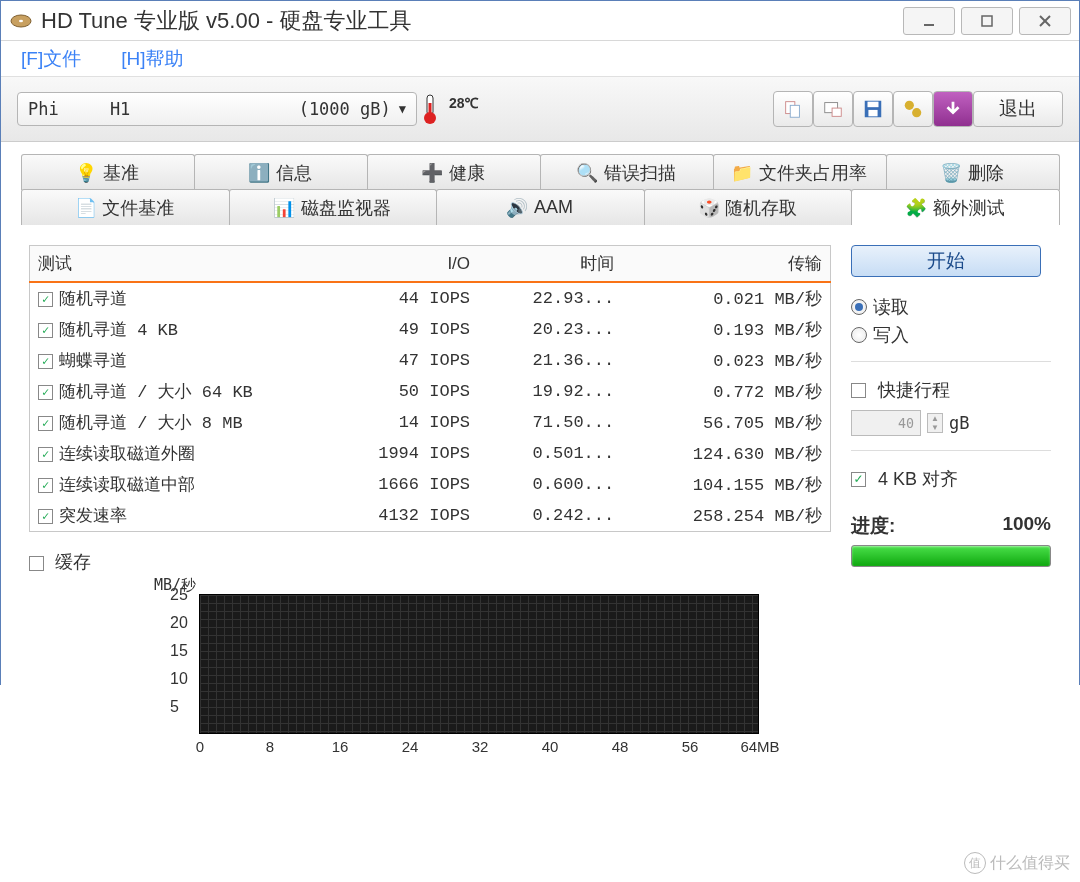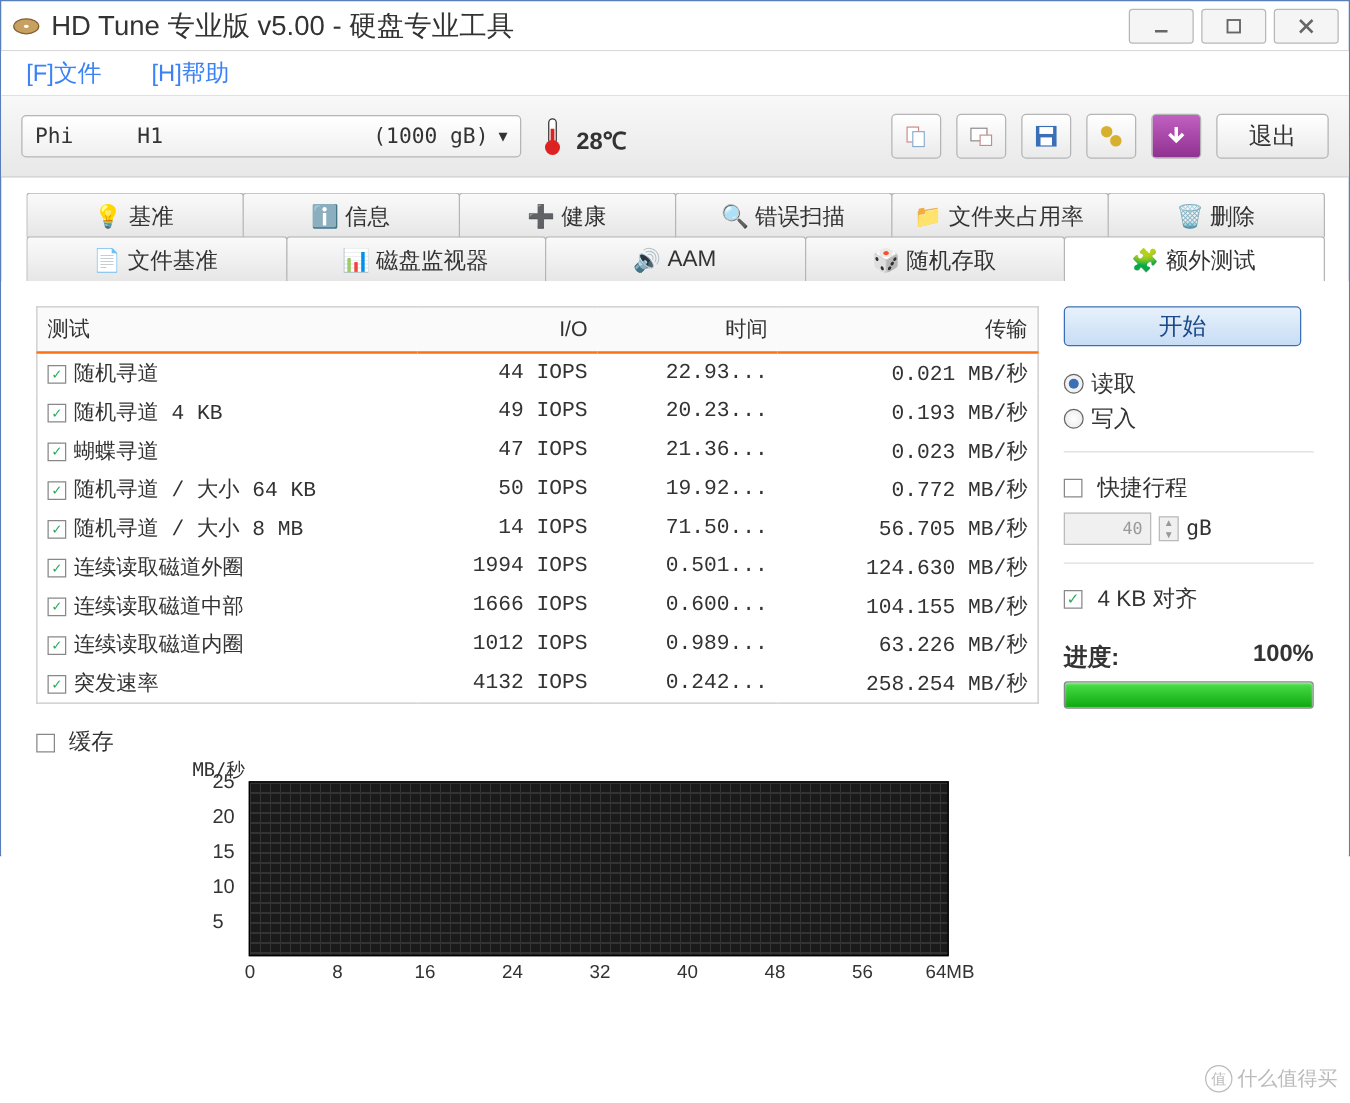--- a/index.html
+++ b/index.html
@@ -8,24 +8,24 @@
 .titlebar { height: 40px; display: flex; align-items: center; padding: 0 8px; border-bottom: 1px solid #d8d8d8; }
 .titlebar .app-icon { width: 24px; height: 24px; margin-right: 8px; display: inline-flex; align-items: center; justify-content: center; }
 .titlebar .title { font-size: 22px; color: #333; flex: 1; }
 .win-btns { display: flex; gap: 0; }
 .win-btn { width: 52px; height: 28px; border: 1px solid #b8b8b8; background: #f5f5f5; display: flex; align-items: center; justify-content: center; color: #666; margin-left: 0; border-radius: 3px; }
 .win-btn + .win-btn { margin-left: 6px; }
 
 .menubar { height: 36px; display: flex; align-items: center; padding: 0 20px; gap: 40px; background: #fff; border-bottom: 1px solid #e0e0e0; }
 .menubar span { color: #3b82f6; font-size: 19px; }
 
-.toolbar-area { background: linear-gradient(#f8f8f8,#e8e8e8); padding: 14px 16px; border-bottom: 1px solid #ccc; display: flex; align-items: center; gap: 12px; }
+.toolbar-area { background: linear-gradient(#f8f8f8,#e8e8e8); padding: 14px 16px; border-bottom: 1px solid #ccc; display: flex; align-items: center; }
 .drive-select { flex: 0 0 400px; height: 34px; border: 1px solid #b5b5b5; border-radius: 4px; background: linear-gradient(#fff,#f0f0f0); display: flex; align-items: center; padding: 0 10px; font-family: monospace; font-size: 17px; justify-content: space-between; }
 .drive-select .arrow { font-size: 12px; color: #333; }
-.temp { display: flex; align-items: flex-end; gap: 6px; font-size: 19px; font-weight: bold; }
+.temp { display: flex; align-items: flex-start; gap: 6px; font-size: 14px; font-weight: bold; }
 .temp .thermo { width: 26px; height: 32px; }
 .tb-btn { width: 40px; height: 36px; border: 1px solid #b5b5b5; border-radius: 4px; background: linear-gradient(#fff,#eaeaea); display: flex; align-items: center; justify-content: center; }
 .tb-btn svg { width: 22px; height: 22px; }
 .exit-btn { width: 90px; height: 36px; border: 1px solid #b5b5b5; border-radius: 4px; background: linear-gradient(#fff,#eaeaea); display: flex; align-items: center; justify-content: center; font-size: 19px; margin-left: auto; }
 .tb-spacer { flex: 1; }
 
 .tabs-wrap { padding: 12px 20px 0 20px; }
 .tabrow { display: flex; }
 .tab { flex: 1; height: 36px; border: 1px solid #b5b5b5; border-bottom: none; background: linear-gradient(#fafafa,#e6e6e6); display: flex; align-items: center; justify-content: center; gap: 6px; font-size: 18px; border-radius: 3px 3px 0 0; margin-right: -1px; }
 .tab .ico { width: 20px; height: 20px; display: inline-flex; align-items: center; justify-content: center; }
@@ -253,26 +253,20 @@
               <td class="name"><span class="chk on"></span>连续读取磁道外圈</td>
               <td class="r">1994 IOPS</td>
               <td class="r">0.501...</td>
               <td class="r">124.630 MB/秒</td>
             </tr>
             <tr>
               <td class="name"><span class="chk on"></span>连续读取磁道中部</td>
               <td class="r">1666 IOPS</td>
               <td class="r">0.600...</td>
               <td class="r">104.155 MB/秒</td>
-            </tr>
-            <tr>
-              <td class="name"><span class="chk on"></span>连续读取磁道内圈</td>
-              <td class="r">1012 IOPS</td>
-              <td class="r">0.989...</td>
-              <td class="r">63.226 MB/秒</td>
             </tr>
             <tr>
               <td class="name"><span class="chk on"></span>突发速率</td>
               <td class="r">4132 IOPS</td>
               <td class="r">0.242...</td>
               <td class="r">258.254 MB/秒</td>
             </tr>
           </tbody>
       </table>
       <div class="cache-row">

